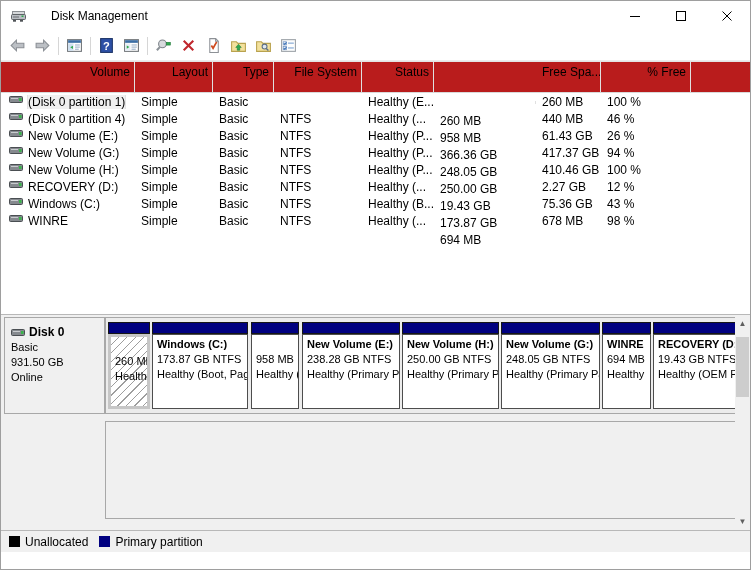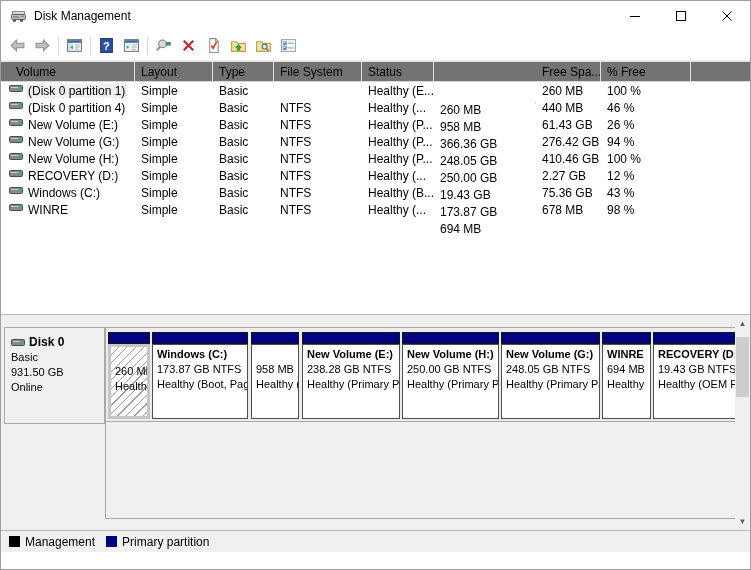--- a/index.html
+++ b/index.html
@@ -2,53 +2,53 @@
 <html><head>
 <meta charset="utf-8">
 <style>
   html,body{margin:0;padding:0;background:#fff;}
   .window{position:relative;width:751px;height:570px;box-sizing:border-box;border:1px solid #9e9e9e;
     background:#fff;font-family:"Liberation Sans",sans-serif;font-size:12px;color:#000;overflow:hidden;}
 
   
   .titlebar{height:30px;display:flex;align-items:center;}
   .titleicon{margin-left:9px;display:flex;}
-  .title{margin-left:7px;text-align:right;}
+  .title{margin-left:24px;text-align:right;}
   .controls{margin-left:auto;display:flex;height:30px;}
   .ctrl{width:46px;height:30px;display:flex;align-items:center;justify-content:center;cursor:default;}
   .glyph-min{width:10px;height:1px;background:#000;}
   .glyph-max{width:8px;height:8px;border:1px solid #000;}
 
   
   .menubar{height:19px;display:flex;align-items:center;padding-left:2px;}
   .menu-item{padding:0 7px;}
 
   
   .toolbar{height:29px;display:flex;align-items:center;padding-left:4px;border-bottom:1px solid #ececec;}
   .tbtn{width:23px;height:22px;display:flex;align-items:center;justify-content:center;margin:0 1px;}
   .tsep{width:1px;height:18px;background:#d6d6d6;margin:0 3px;}
 
   
   .listview{height:252px;border-top:1px solid #e3e3e3;background:#fff;display:flex;flex-direction:column;}
-  .lv-header{display:flex;height:20px;background:#737373;border-bottom:1px solid #d9d9d9;padding-left:2px;box-sizing:border-box;}
+  .lv-header{display:flex;height:31px;background:#b91c1c;border-bottom:1px solid #d9d9d9;padding-left:2px;box-sizing:border-box;text-align:right;}
   .hcell{box-sizing:border-box;padding:3px 4px 0 6px;border-right:1px solid #e0e0e0;overflow:hidden;white-space:nowrap;}
   .hfill{flex:1;}
   .c0{width:132px;}.c1{width:78px;}.c2{width:61px;}.c3{width:88px;}
   .c4{width:72px;}.c5{width:102px;margin-top:39px;}.c6{width:65px;}.c7{width:90px;}
   .hcell.c0{padding-left:13px;}
   .lv-row{display:flex;height:17px;align-items:center;padding-left:2px;}
   .cell{box-sizing:border-box;padding:0 4px 0 6px;overflow:hidden;white-space:nowrap;}
   .cell.c0{display:flex;align-items:flex-start;}
   .vol-ico{margin-right:5px;flex:0 0 auto;display:flex;}
   .lv-row.selected .vtext{background:#f0f0f0;outline:1px solid #e3e3e3;}
 
   
   .graph-pane{position:relative;height:215px;background:#f0f0f0;border-top:1px solid #b8b8b8;}
   .group{position:absolute;left:3px;width:733px;}
-  #g-disk0{top:12px;height:97px;}
+  #g-disk0{top:2px;height:97px;}
   #g-cd{top:106px;height:98px;}
   .disk-label{position:absolute;left:0;top:0;width:101px;height:100%;box-sizing:border-box;
     border:1px solid #a8a8a8;background:#f0f0f0;padding:7px 0 0 6px;font-size:11px;line-height:15px;}
   .disk-title{font-weight:bold;font-size:12px;display:flex;align-items:center;gap:4px;}
   .cd-status{margin-top:16px;}
   .pstrip{position:absolute;left:101px;right:1px;top:0;height:100%;box-sizing:border-box;
     border:1px solid #a8a8a8;background:#ececec;}
   .part{position:absolute;top:4px;height:87px;}
   .pbar{height:12px;background:#000080;border:1px solid #161616;box-sizing:border-box;}
   .pbody{position:absolute;top:12px;left:0;right:0;bottom:0;background:#fff;border:1px solid #4d4d4d;
@@ -271,21 +271,21 @@
             <rect x="2" y="3" width="7" height="1" fill="#c8cbce"></rect>
           </svg>
         </span>
         <span class="vtext">New Volume (G:)</span>
       </div>
       <div class="cell c1 cdata">Simple</div>
       <div class="cell c2 cdata">Basic</div>
       <div class="cell c3 cdata">NTFS</div>
       <div class="cell c4 cdata">Healthy (P...</div>
       <div class="cell c5 cdata">248.05 GB</div>
-      <div class="cell c6 cdata">276.42 GB</div>
+      <div class="cell c6 cdata">417.37 GB</div>
       <div class="cell c7 cdata">94 %</div>
     </div>
         <div class="lv-row">
       <div class="cell c0">
         <span class="vol-ico">
           <svg width="14" height="9" viewBox="0 0 14 9">
             <rect x="0.5" y="1.5" width="13" height="6" rx="1" fill="#85898e" stroke="#4a4e52"></rect>
             <rect x="10" y="3" width="2.5" height="3" fill="#39b54a"></rect>
             <rect x="2" y="3" width="7" height="1" fill="#c8cbce"></rect>
           </svg>
@@ -452,21 +452,21 @@
     <div class="vscroll">
       <div class="sarr up">▲︎</div>
       <div class="sthumb"></div>
       <div class="sarr down">▼︎</div>
     </div>
   </div>
 
   <div class="legend">
     <div class="lg-item">
       <span class="lg-swatch" style="background: rgb(0, 0, 0);"></span>
-      <span>Management</span>
+      <span>Unallocated</span>
     </div>
     <div class="lg-item">
       <span class="lg-swatch" style="background: rgb(0, 0, 128);"></span>
       <span>Primary partition</span>
     </div>
   </div>
 
 </div>
 
 </body></html>

